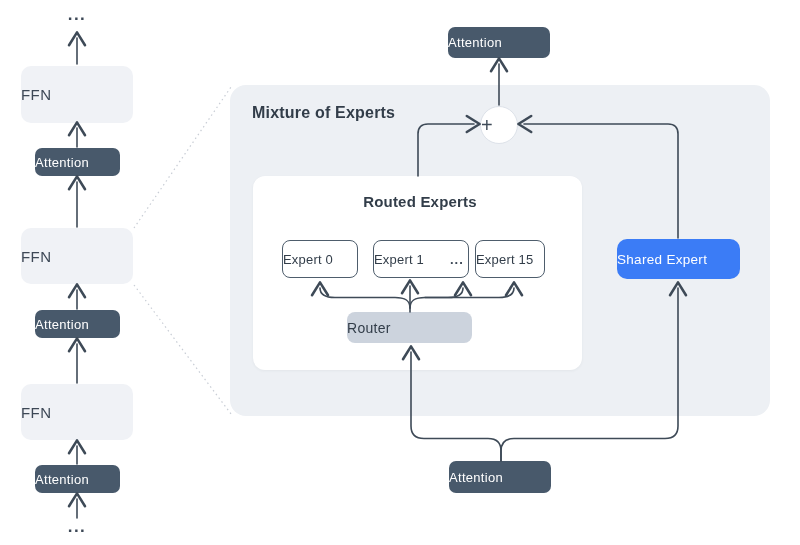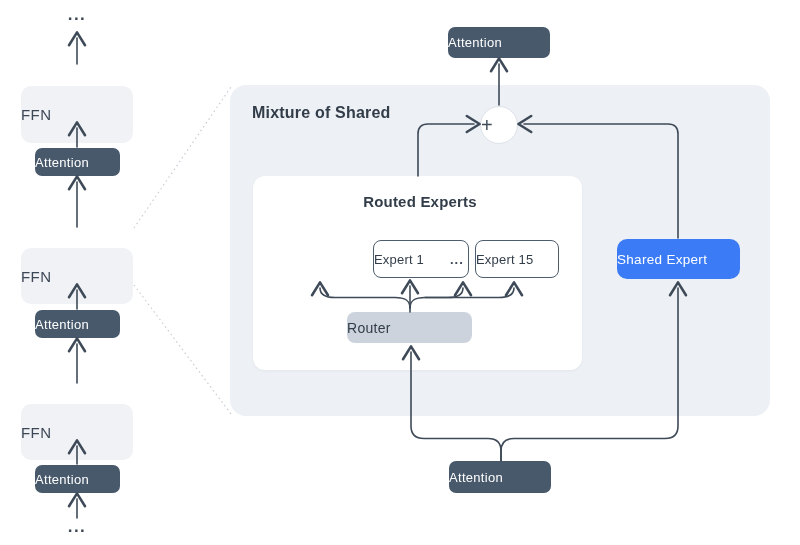--- a/index.html
+++ b/index.html
@@ -9,21 +9,21 @@
     -webkit-font-smoothing:antialiased;
   }
   .abs{position:absolute;box-sizing:border-box;}
   .center{display:flex;align-items:center;justify-content:flex-start;}
   .darkbox{
     background:#48596b;color:#ffffff;border-radius:7px;
     font-size:13px;letter-spacing:0.3px;
   }
   .ffnbox{
     background:#f0f2f6;color:#3d4856;border-radius:10px;
-    font-size:15px;letter-spacing:0.4px;margin-top:20px;
+    font-size:15px;letter-spacing:0.4px;
   }
   .ellipsis{
     color:#3d4856;font-size:17px;font-weight:700;letter-spacing:1.5px;
     text-align:center;line-height:14px;
   }
   .panel{background:#edf0f4;border-radius:16px;}
   .panel-title{color:#323d49;font-size:16px;font-weight:700;letter-spacing:0.2px;}
   .routed-panel{background:#ffffff;border-radius:12px;box-shadow:0 1px 3px rgba(40,50,60,0.05);}
   .routed-title{color:#323d49;font-size:15px;font-weight:700;letter-spacing:0.2px;text-align:center;}
   .expertbox{
@@ -71,34 +71,37 @@
   </div>
 
   <div class="abs center darkbox" style="left:35px;top:465px;width:85px;height:28px;">
     <span>Attention</span>
   </div>
 
   <div class="abs ellipsis" style="left:57px;top:520px;width:40px;">...</div>
 
   <div class="abs panel" style="left:230px;top:85px;width:540px;height:331px;"></div>
 
-  <div class="abs panel-title" style="left:252px;top:104px;">Mixture of Shared</div>
+  <div class="abs panel-title" style="left:252px;top:104px;">Mixture of Experts</div>
 
   <div class="abs center darkbox" style="left:448px;top:27px;width:102px;height:31px;">
     <span>Attention</span>
   </div>
 
   <div class="abs routed-panel" style="left:253px;top:176px;width:329px;height:194px;"></div>
   <div class="abs routed-title" style="left:253px;top:193px;width:334px;">Routed Experts</div>
 
+  <div class="abs center expertbox" style="left:282px;top:240px;width:76px;height:38px;">
+    <span>Expert 0</span>
+  </div>
   <div class="abs center expertbox" style="left:373px;top:240px;width:96px;height:38px;">
     <span>Expert 1</span>
   </div>
   <div class="abs center expert-dots" style="left:450px;top:240px;width:24px;height:38px;">...</div>
-  <div class="abs center expertbox" style="left:475px;top:240px;width:84px;height:38px;">
+  <div class="abs center expertbox" style="left:475px;top:240px;width:70px;height:38px;">
     <span>Expert 15</span>
   </div>
 
   <div class="abs center sharedbox" style="left:617px;top:239px;width:123px;height:40px;">
     <span>Shared Expert</span>
   </div>
 
   <div class="abs center routerbox" style="left:347px;top:312px;width:125px;height:31px;">
     <span>Router</span>
   </div>

